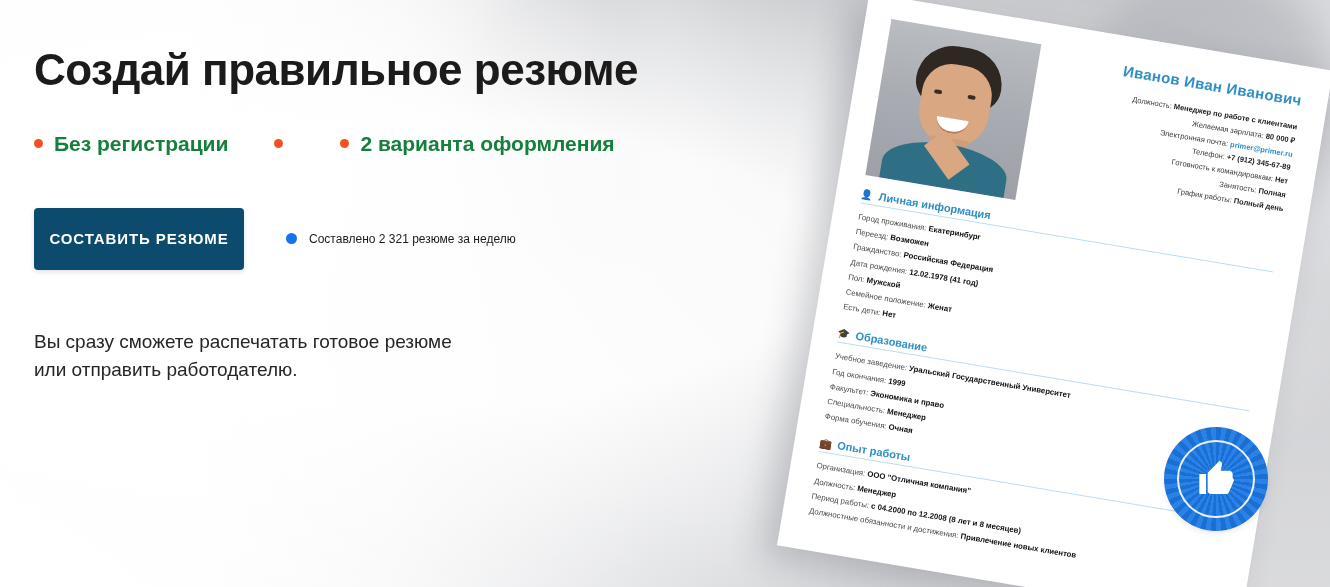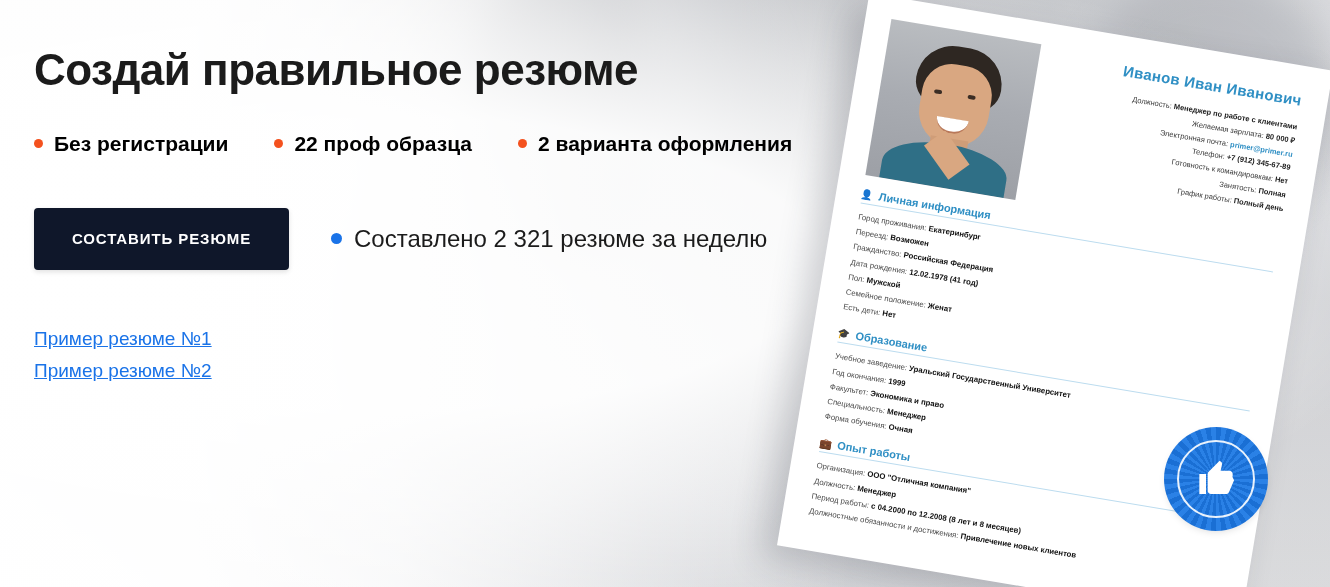--- a/index.html
+++ b/index.html
@@ -72,21 +72,21 @@
     display: flex;
     align-items: center;
     gap: 46px;
     margin: 0 0 52px 0;
   }
   .feature {
     display: flex;
     align-items: center;
     font-size: 21px;
     font-weight: bold;
-    color: #000000;
+    color: #15803d;
     white-space: nowrap;
   }
   .feature .dot {
     width: 9px;
     height: 9px;
     border-radius: 50%;
     background: #f4511e;
     margin-right: 11px;
     flex: none;
   }
@@ -94,36 +94,36 @@
   .cta-row {
     display: flex;
     align-items: center;
     gap: 42px;
     margin-bottom: 58px;
   }
   .cta-button {
     display: inline-flex;
     align-items: center;
     justify-content: center;
-    width: 255px;
+    width: 210px;
     height: 62px;
     border: none;
     border-radius: 4px;
-    background: #0f172a;
+    background: #0c4a6e;
     color: #ffffff;
     font-size: 15px;
     font-weight: bold;
     letter-spacing: 0.9px;
     cursor: pointer;
     box-shadow: 0 2px 5px rgba(0,0,0,0.12);
   }
   .counter {
     display: flex;
     align-items: center;
-    font-size: 24px;
+    font-size: 12px;
     color: #1b1b1b;
     white-space: nowrap;
   }
   .counter .bullet {
     width: 11px;
     height: 11px;
     border-radius: 50%;
     background: #1a73e8;
     margin-right: 12px;
     flex: none;
@@ -311,41 +311,40 @@
 
   <h1 class="headline">Создай правильное резюме</h1>
 
   <div class="features">
     <div class="feature">
       <span class="dot"></span>
       <span>Без регистрации</span>
     </div>
     <div class="feature">
       <span class="dot"></span>
-      <span>22 проф образца</span>
     </div>
     <div class="feature">
       <span class="dot"></span>
       <span>2 варианта оформления</span>
     </div>
   </div>
 
   <div class="cta-row">
     <button class="cta-button">СОСТАВИТЬ РЕЗЮМЕ</button>
     <div class="counter">
       <span class="bullet"></span>
       <span>Составлено 2 321 резюме за неделю</span>
     </div>
   </div>
 
-
-  <div class="links">
-    <a href="#">Пример резюме №1</a>
-    <a href="#">Пример резюме №2</a>
-  </div>
+  <p class="subtext">
+    <span>Вы сразу сможете распечатать готовое резюме</span><br>
+    <span>или отправить работодателю.</span>
+  </p>
+
 </div>
 
 <div class="resume-wrap">
   <div class="resume">
 
     <div class="resume-head">
       <div class="photo">
         <div class="hair"></div>
         <div class="face"></div>
         <div class="eye-l"></div>

